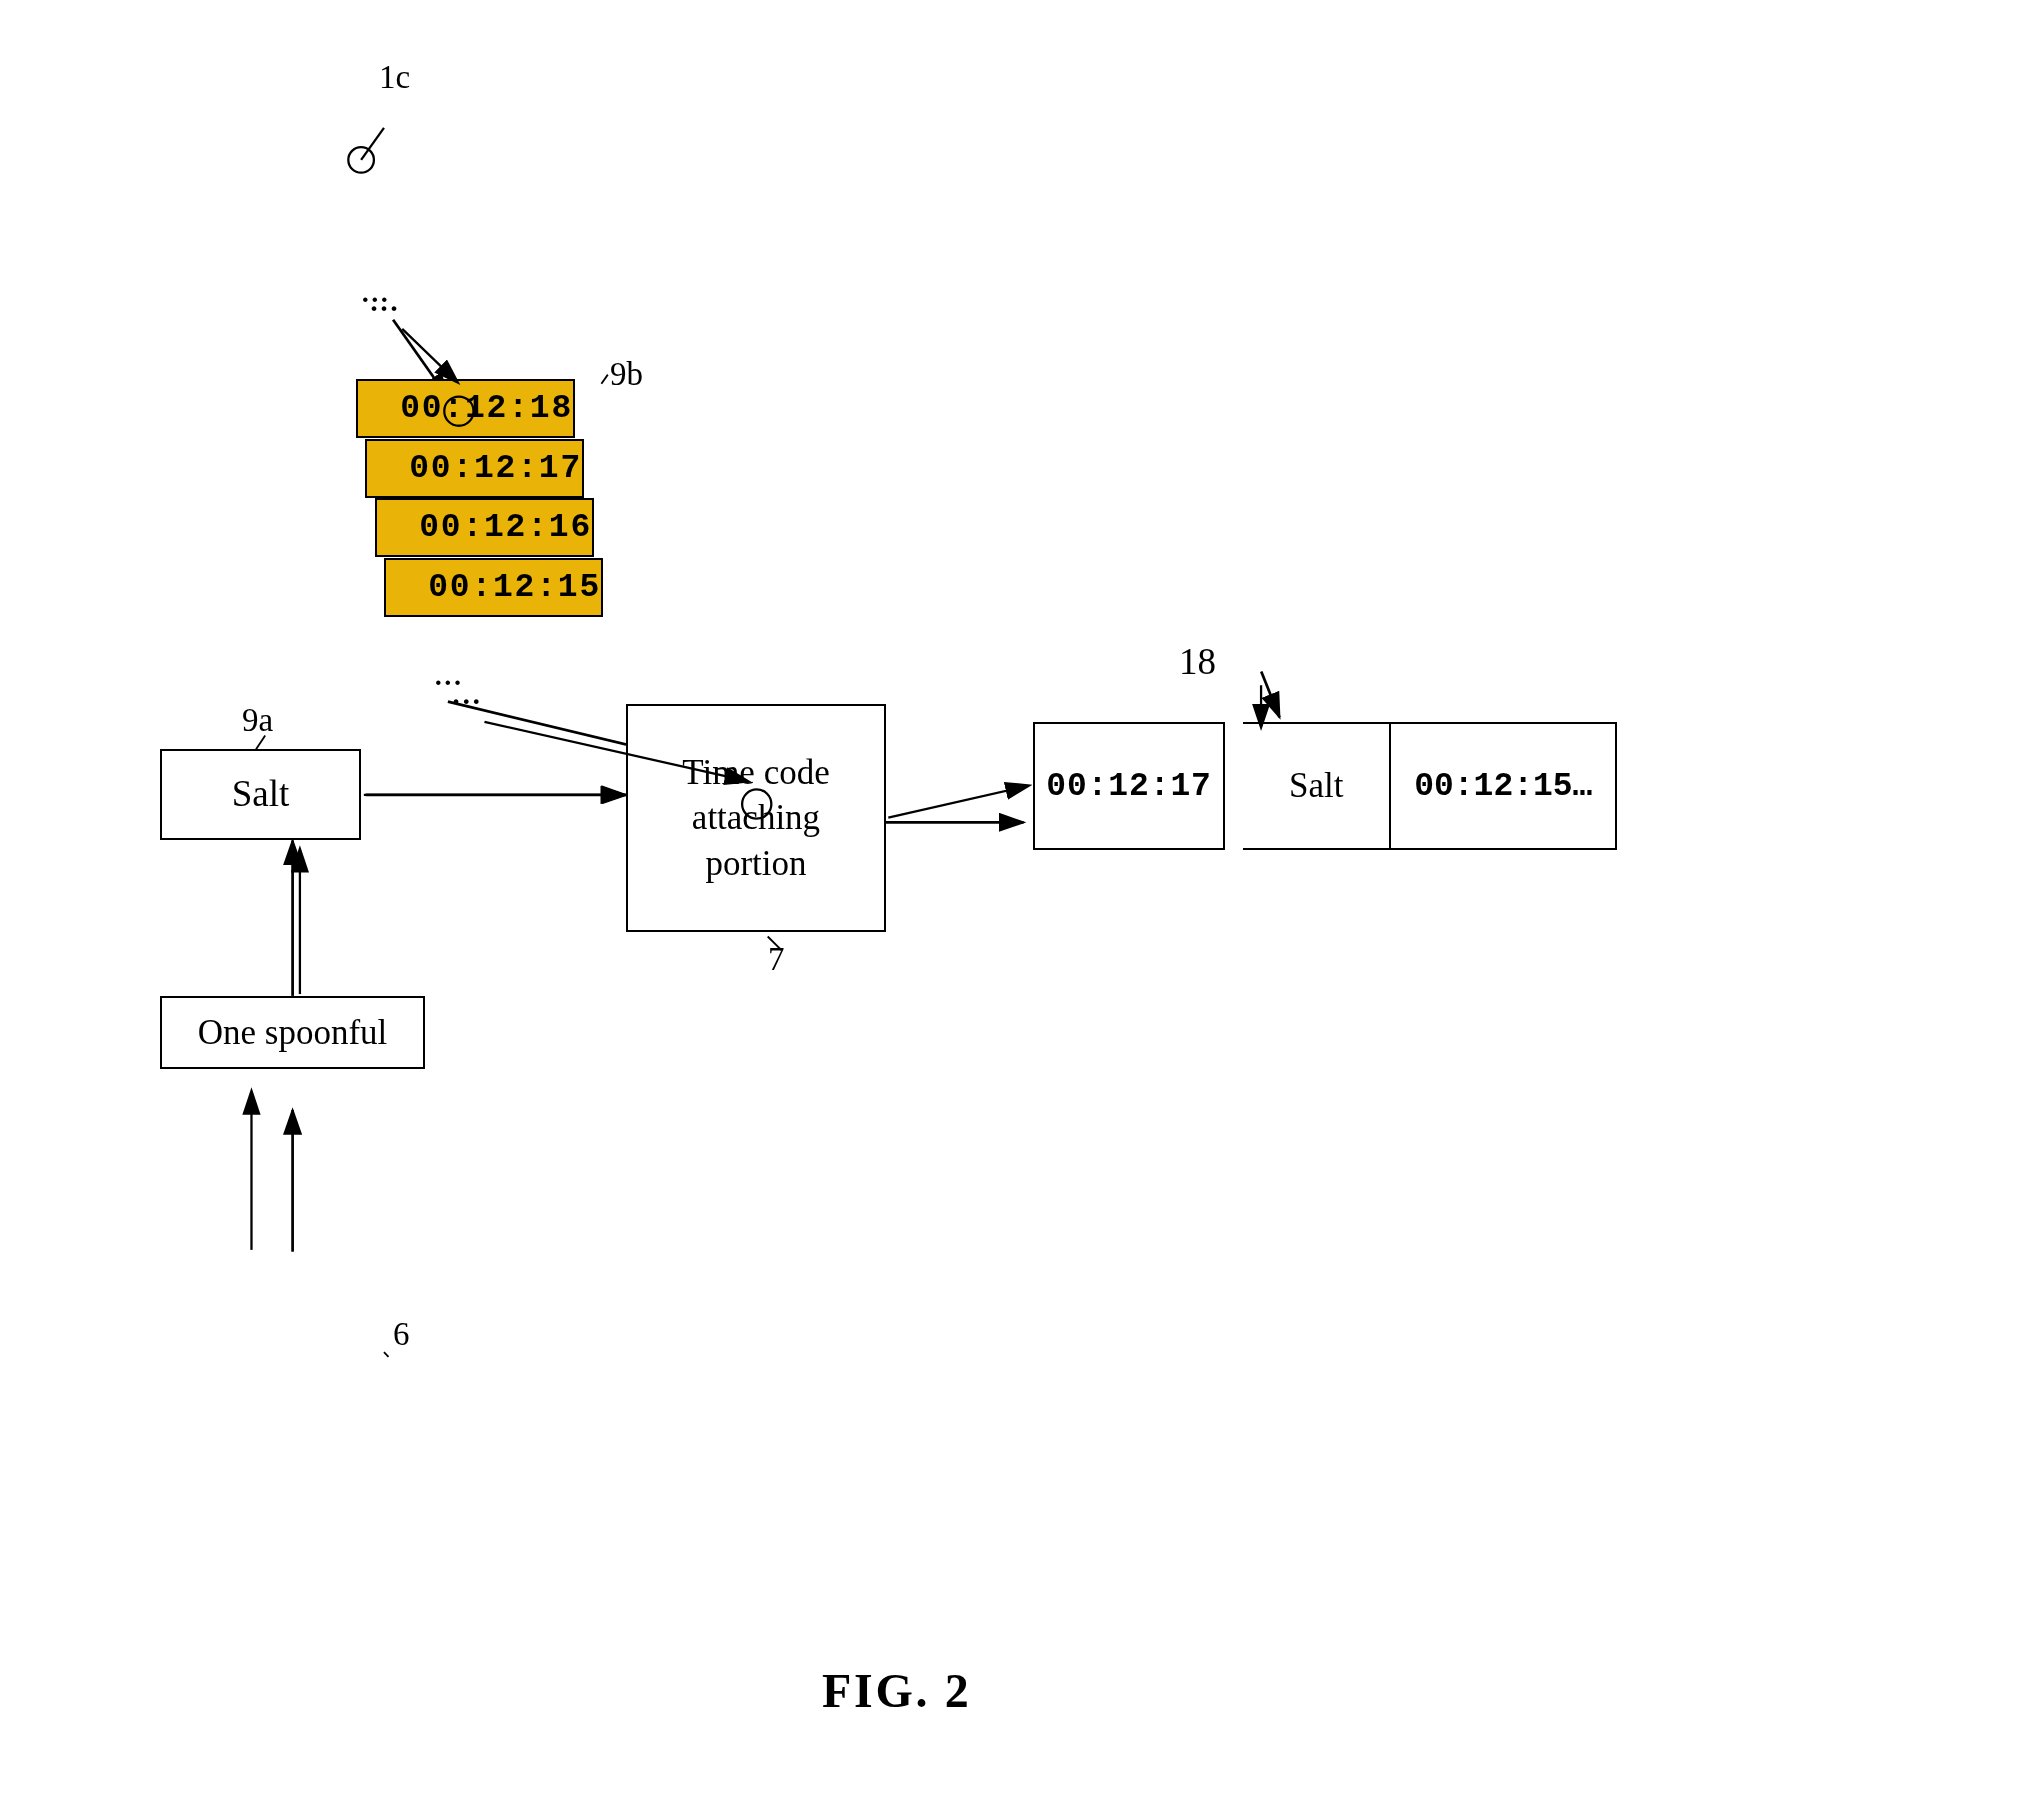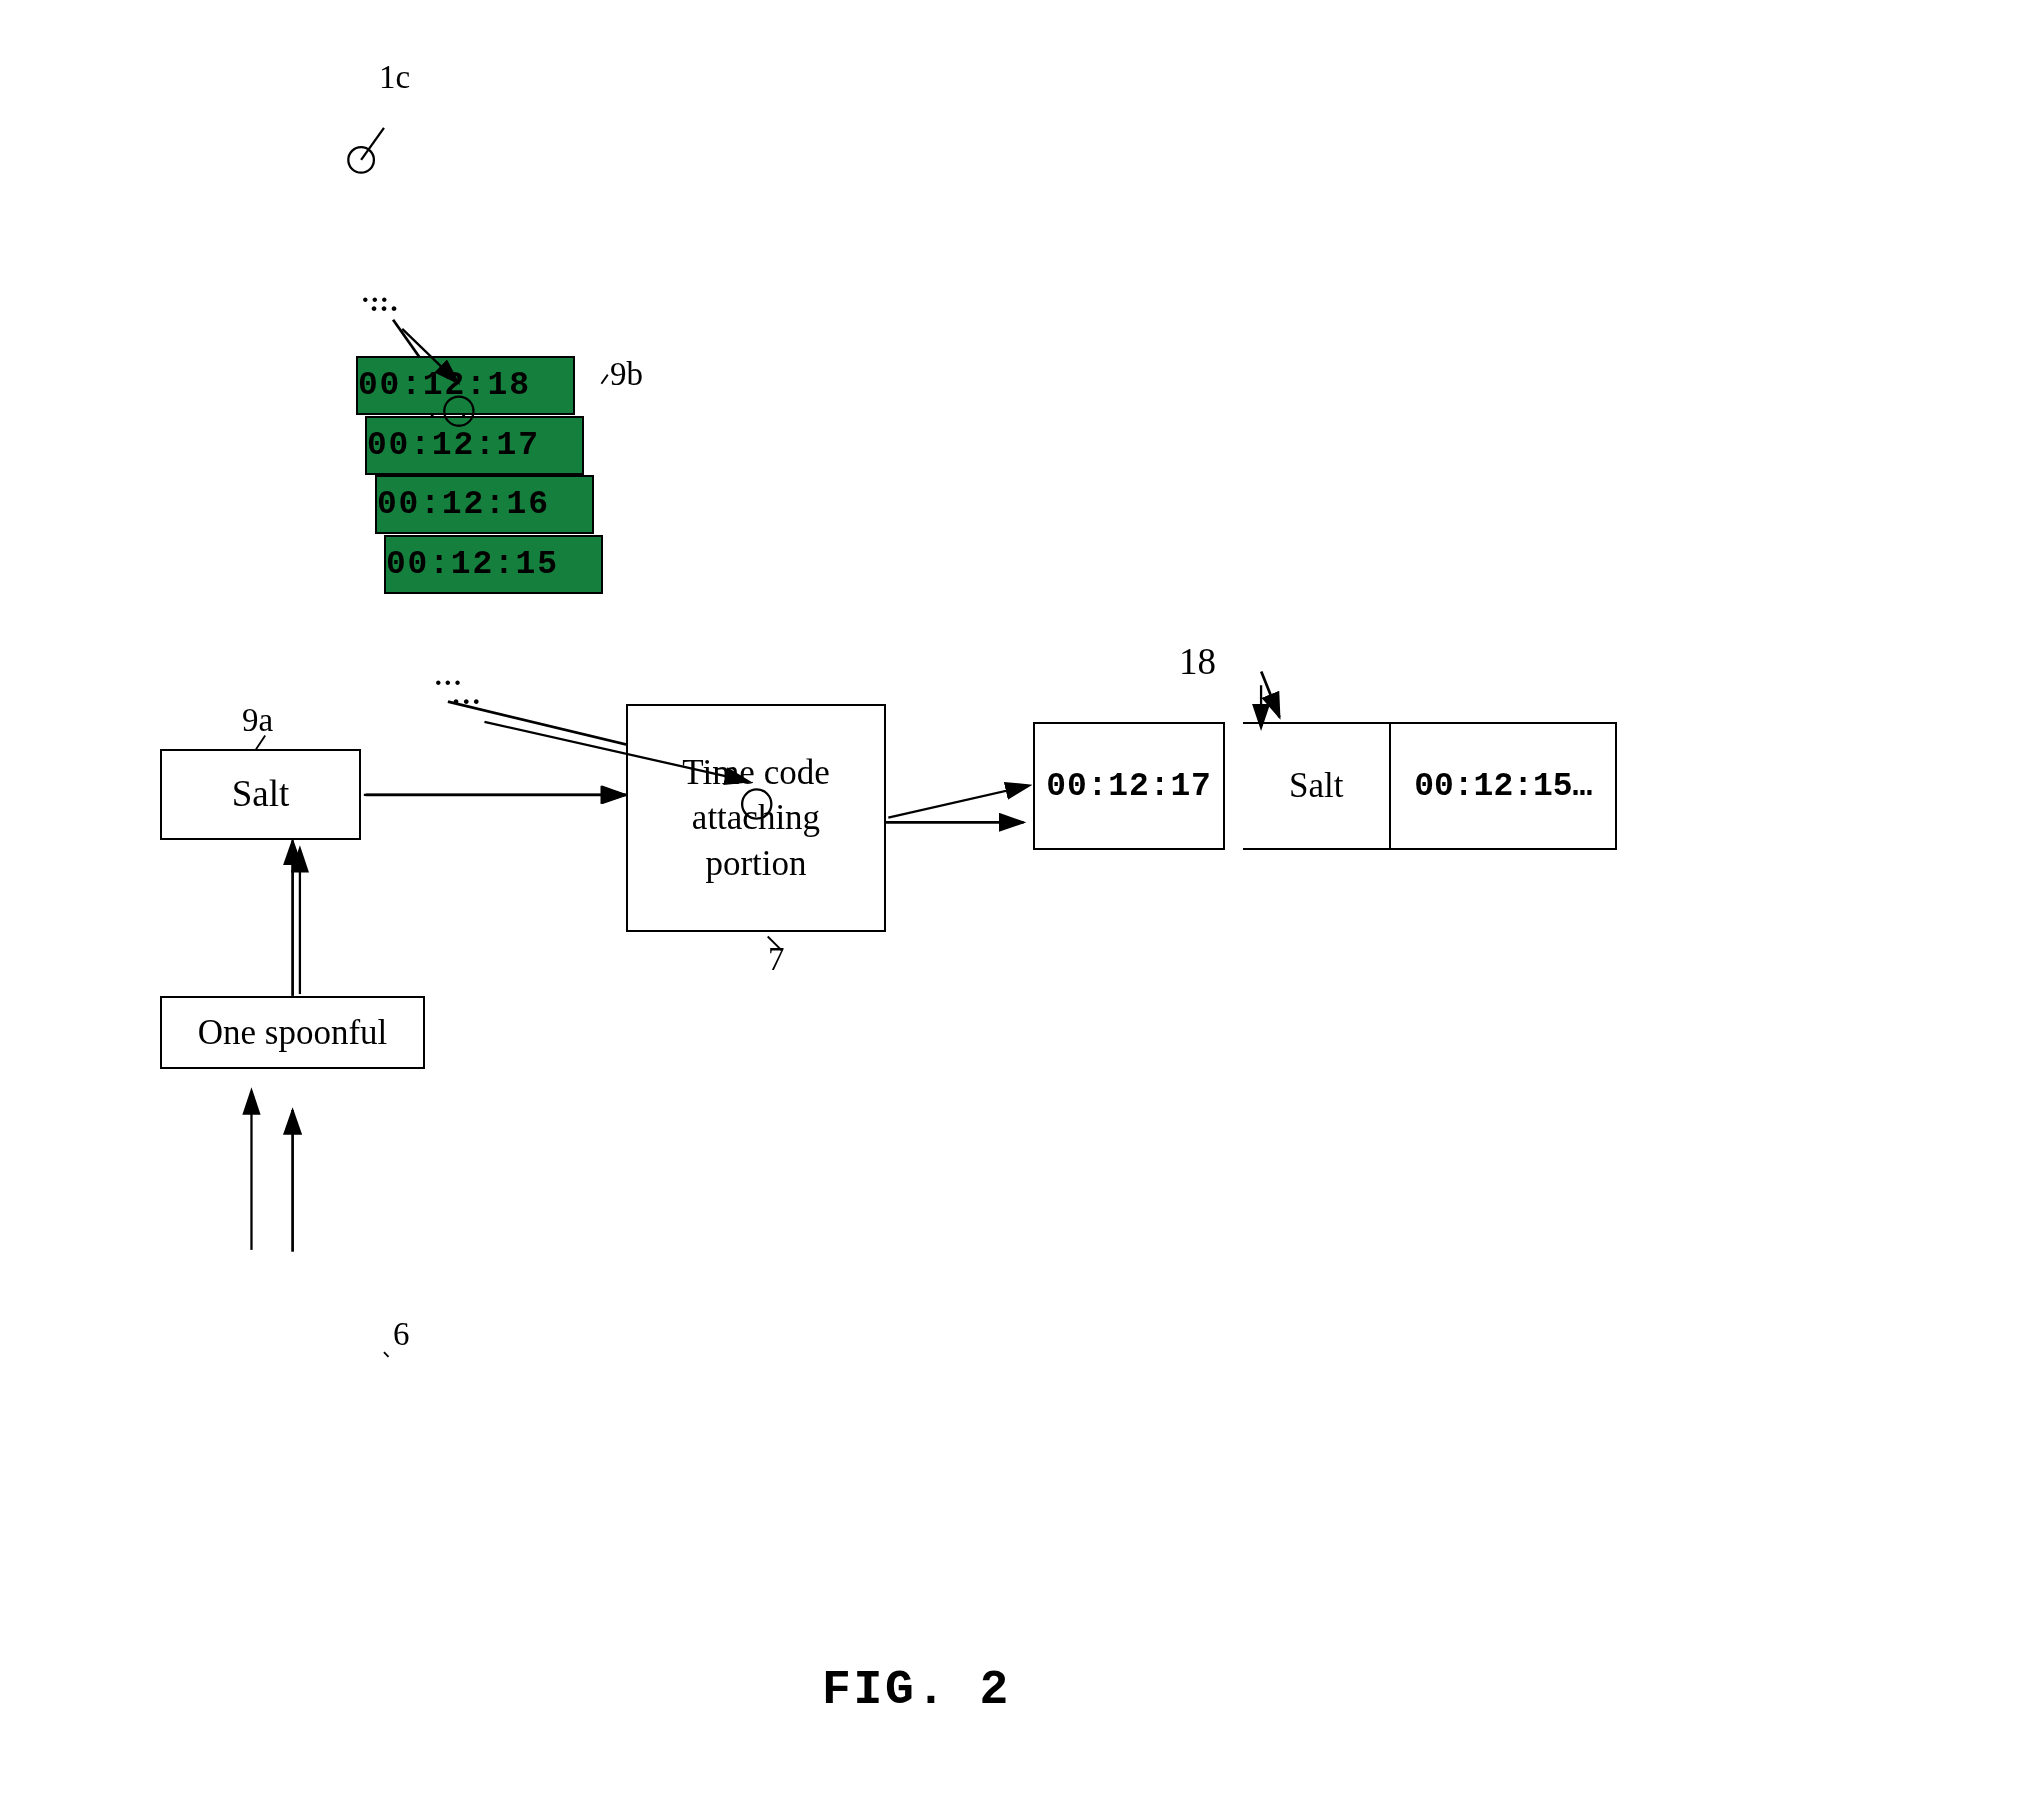--- a/index.html
+++ b/index.html
@@ -28,28 +28,29 @@
       justify-content: center;
       text-align: center;
       font-size: 35px;
       line-height: 1.3;
       font-family: 'Times New Roman', Times, serif;
     }
 
     .timecode-box {
       position: absolute;
       border: 2.7px solid #000;
-      background: #15803d;
+      background: #eab308;
       display: flex;
       align-items: center;
-      justify-content: flex-start;
+      justify-content: flex-end;
       font-size: 35px;
       font-family: 'Courier New', Courier, monospace;
       font-weight: bold;
       letter-spacing: 1.8px;
+      margin-top: 23px;
     }
 
     .label {
       position: absolute;
       font-size: 33px;
       font-family: 'Times New Roman', Times, serif;
       color: #000;
     }
 
     svg.arrows {
@@ -57,21 +58,21 @@
       top: 0; left: 0;
       width: 2037px;
       height: 1799px;
       pointer-events: none;
     }
 
     .fig-label {
       position: absolute;
       font-size: 48px;
       font-weight: bold;
-      font-family: Liberation Mono, monospace;
+      font-family: Liberation Serif, serif;
       letter-spacing: 2.7px;
     }
 
     
     .output-seq {
       position: absolute;
       display: flex;
       align-items: stretch;
     }
 

